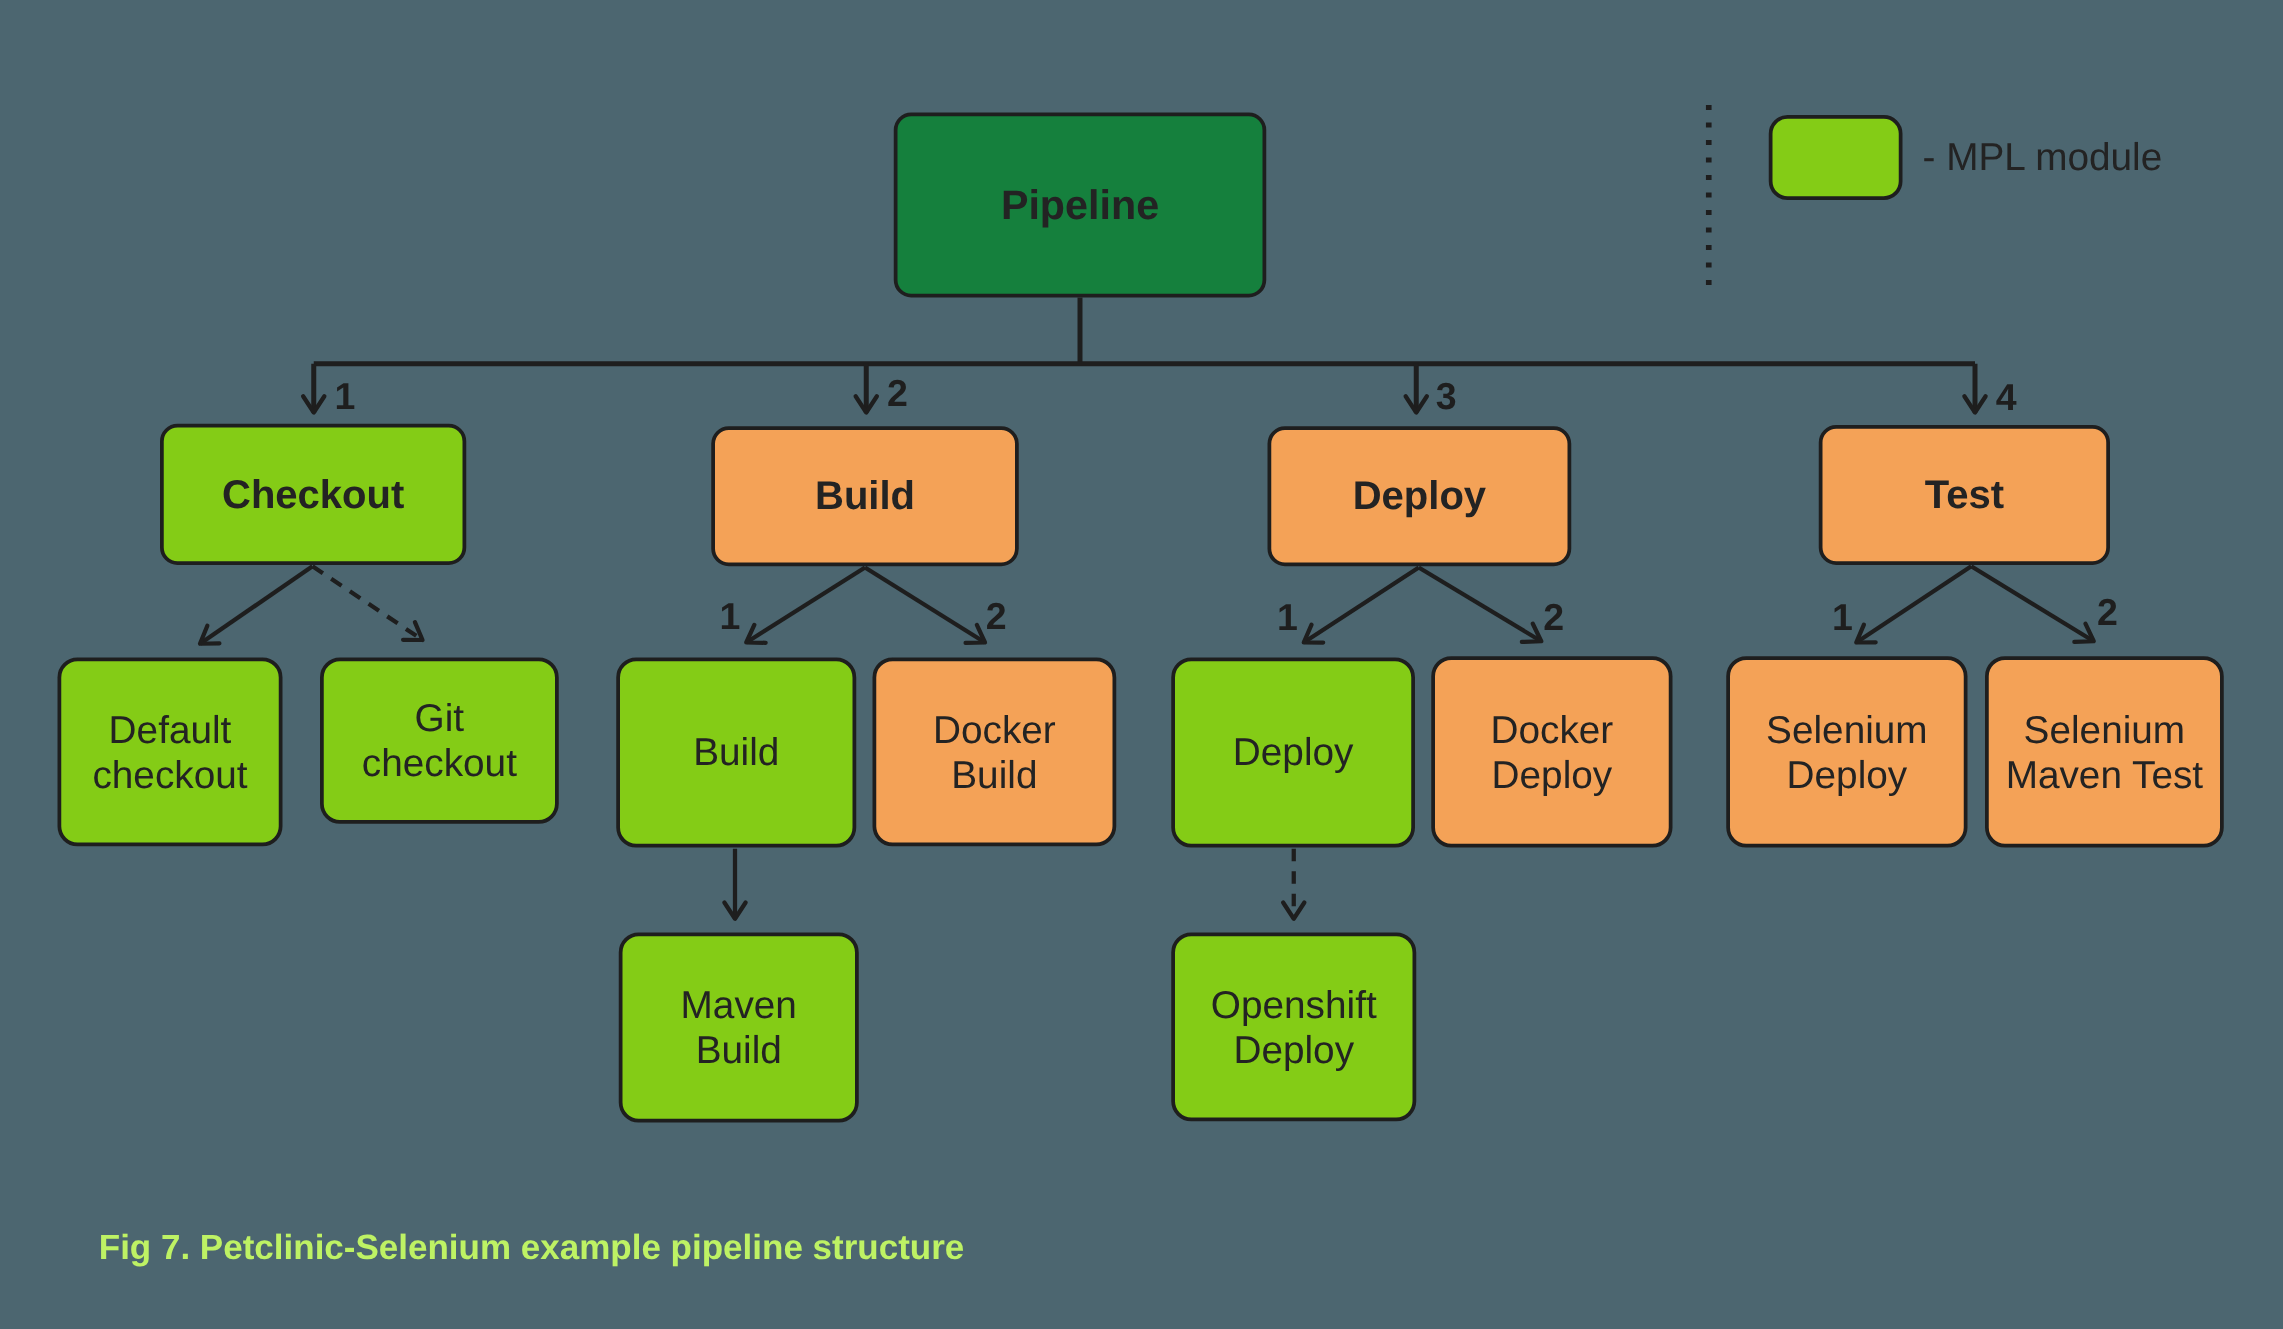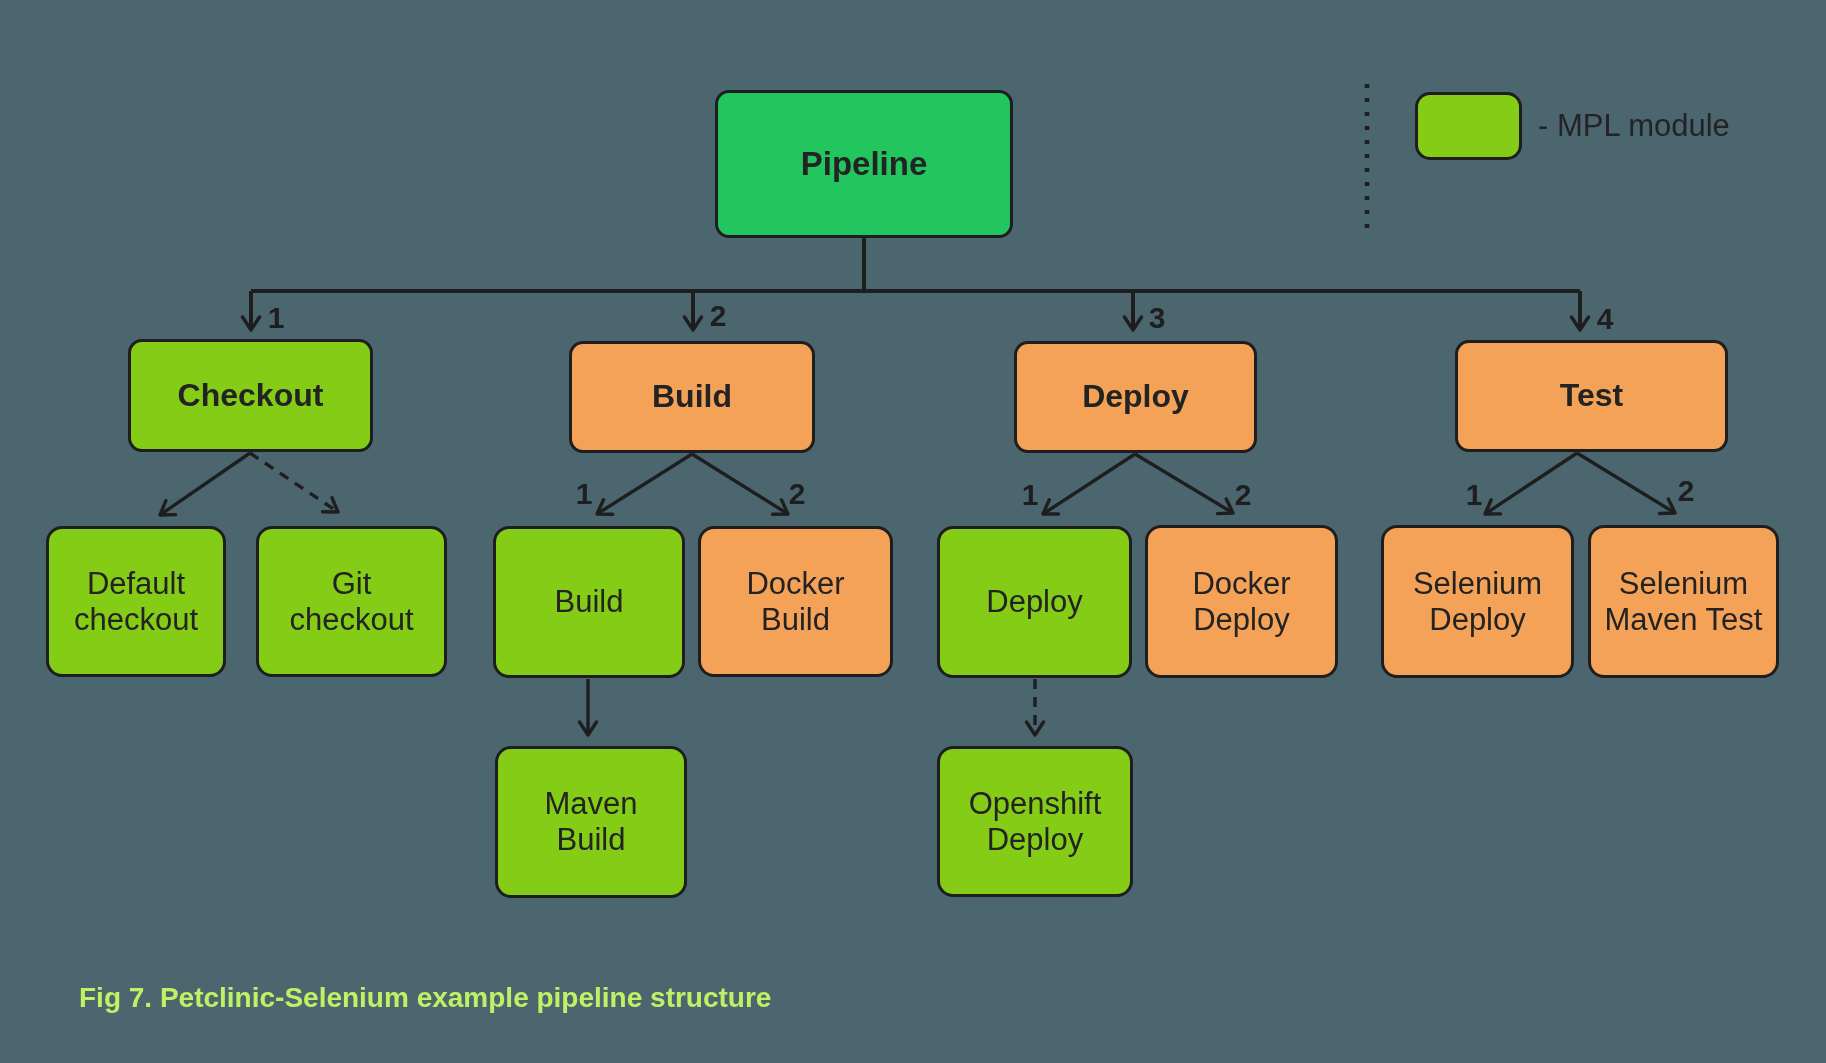--- a/index.html
+++ b/index.html
@@ -12,21 +12,21 @@
     position:absolute;box-sizing:border-box;z-index:2;
     border:3px solid #1E1E1E;border-radius:16px;
     display:flex;align-items:center;justify-content:center;
     text-align:center;color:#232323;font-size:31px;line-height:1.16;
     white-space:pre-line;
   }
   .stage{font-weight:700;border-radius:14px;font-size:32px;}
   .root{font-weight:700;border-radius:14px;font-size:33px;}
   .mpl{background:#84cc16;}
   .project{background:#F4A257;}
-  .yellow{background:#22c55e;text-align:right;}
+  .yellow{background:#15803d;text-align:right;}
   .num{
     position:absolute;z-index:3;transform:translate(-50%,-50%);
     font-weight:700;font-size:30px;color:#1E1E1E;
   }
   .legend-row{
     position:absolute;display:flex;align-items:center;z-index:2;padding-left:22px;
   }
   .swatch{
     width:107px;height:68px;box-sizing:border-box;
     border:3px solid #1E1E1E;border-radius:15px;flex:0 0 auto;
@@ -77,25 +77,25 @@
 
       <path d="M 1367 84 V 236" stroke-width="4.5" stroke-dasharray="4 10"></path>
     </g>
   </svg>
 
   <div class="node root yellow" style="left:715px;top:90px;width:298px;height:148px;">Pipeline</div>
 
   <div class="node stage mpl" style="left:128px;top:339px;width:245px;height:113px;">Checkout</div>
   <div class="node stage project" style="left:569px;top:341px;width:246px;height:112px;">Build</div>
   <div class="node stage project" style="left:1014px;top:341px;width:243px;height:112px;">Deploy</div>
-  <div class="node stage project" style="left:1455px;top:340px;width:273px;height:112px;">Test</div>
+  <div class="node stage project" style="left:1455px;top:340px;width:233px;height:112px;">Test</div>
 
   <div class="node mpl" style="left:46px;top:526px;width:180px;height:151px;">Default
 checkout</div>
-  <div class="node mpl" style="left:256px;top:526px;width:191px;height:151px;">Git
+  <div class="node mpl" style="left:256px;top:526px;width:191px;height:133px;">Git
 checkout</div>
 
   <div class="node mpl" style="left:493px;top:526px;width:192px;height:152px;">Build</div>
   <div class="node project" style="left:698px;top:526px;width:195px;height:151px;">Docker
 Build</div>
   <div class="node mpl" style="left:495px;top:746px;width:192px;height:152px;">Maven
 Build</div>
 
   <div class="node mpl" style="left:937px;top:526px;width:195px;height:152px;">Deploy</div>
   <div class="node project" style="left:1145px;top:525px;width:193px;height:153px;">Docker

